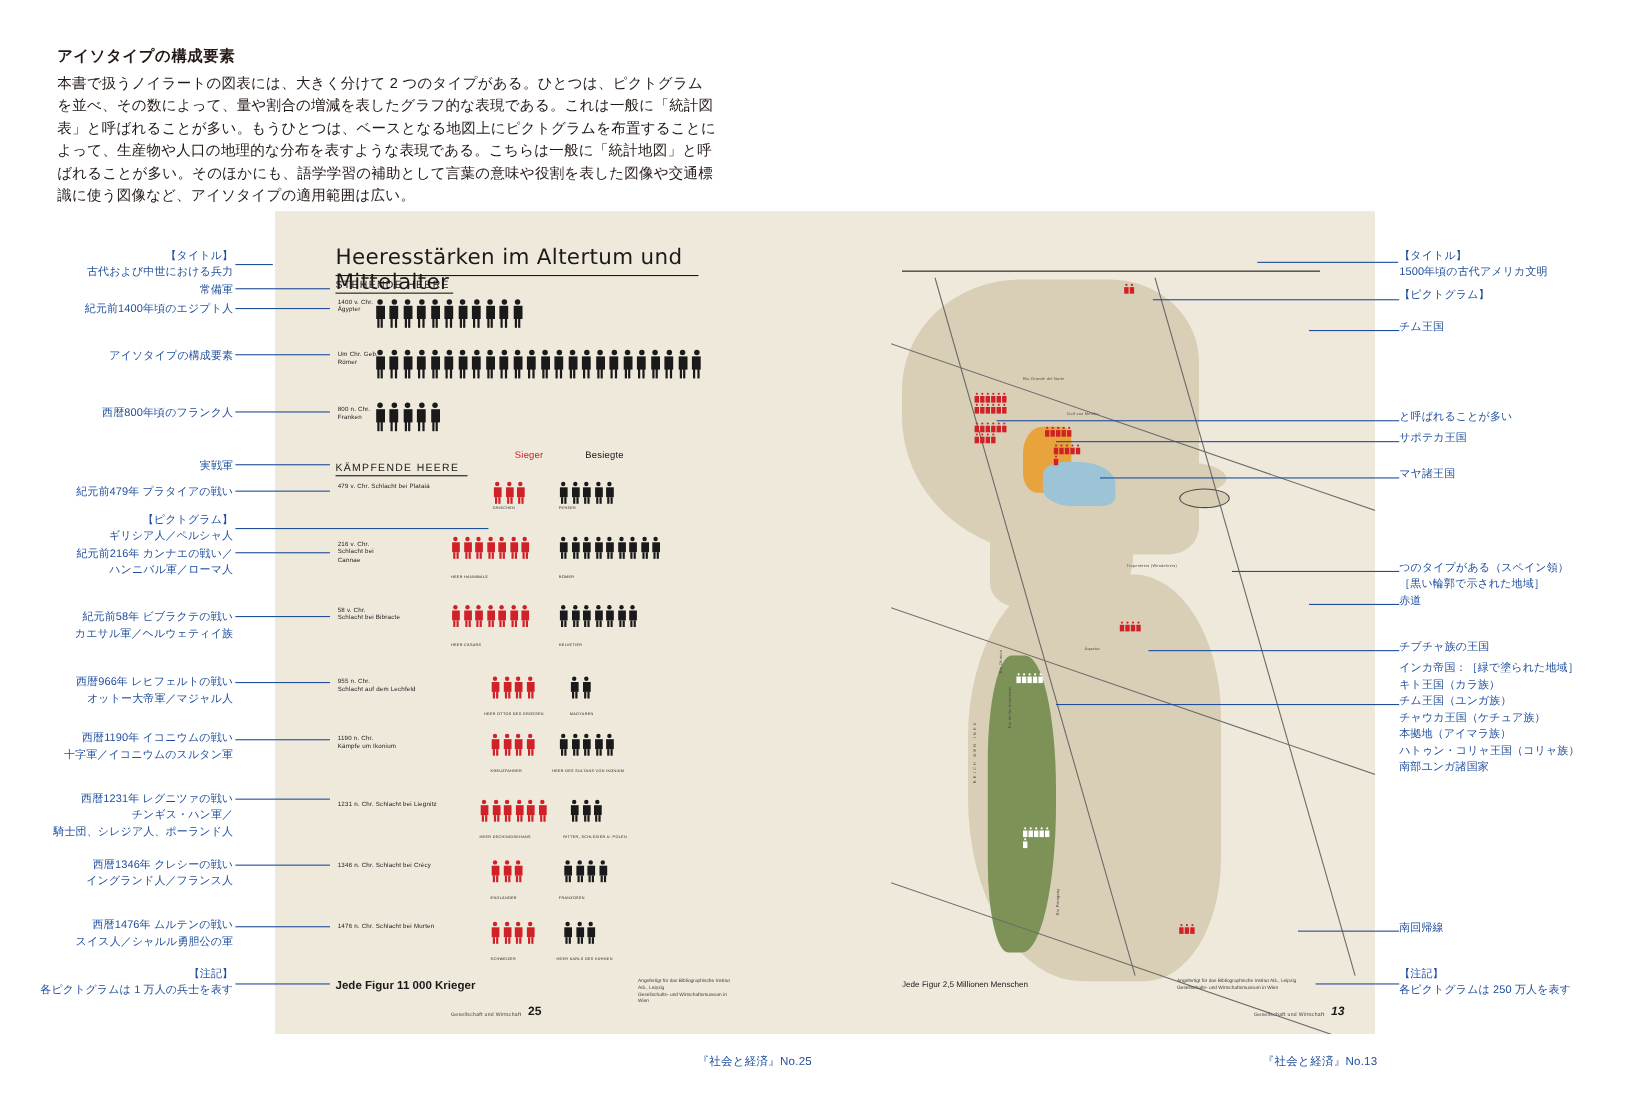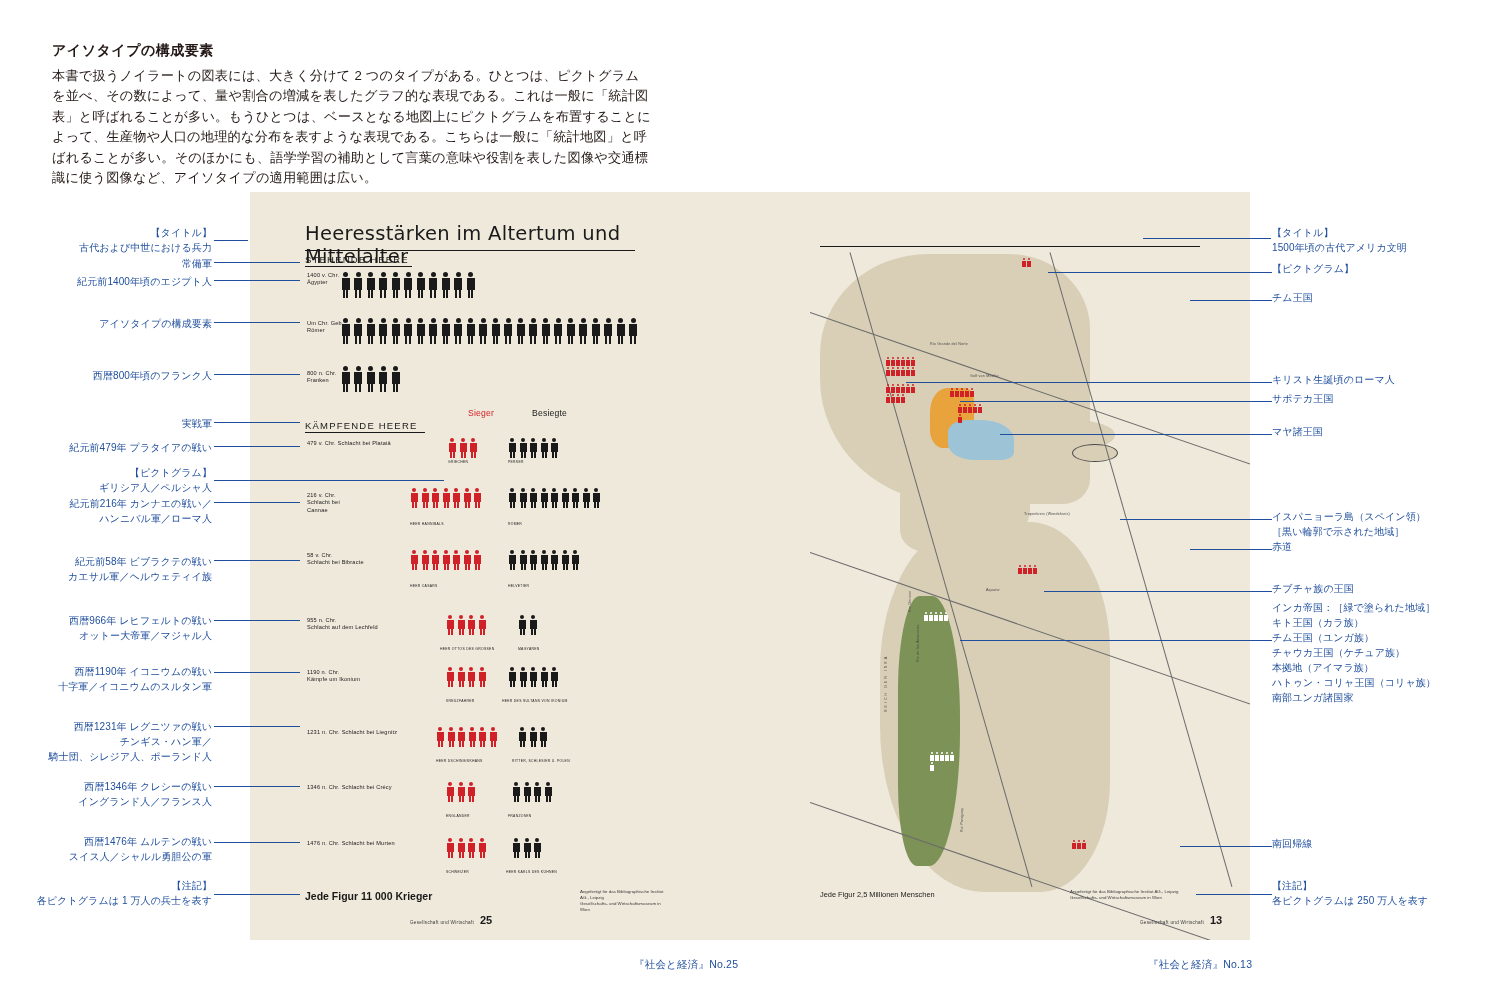--- a/index.html
+++ b/index.html
@@ -1182,21 +1182,21 @@
       <div class="maplbl" style="left:176px;top:396px;">Äquator</div>
       <div class="maplbl vert" style="left:106px;top:470px;">Rio de las Amazonas</div>
       <div class="maplbl vert" style="left:98px;top:420px;">Rio Orinoco</div>
       <div class="maplbl vert" style="left:150px;top:640px;">Rio Paraguay</div>
       <div class="maplbl vert" style="left:74px;top:520px;letter-spacing:2px;">REICH DER INKA</div>
 
       <div class="foot-note" style="left:10px;top:698px;font-size:7.4px;font-weight:normal;">Jede Figur 2,5 Millionen Menschen</div>
       <div class="credit" style="left:260px;top:697px;">Angefertigt für das Bibliographische Institut AG., Leipzig
 Gesellschafts- und Wirtschaftsmuseum in Wien</div>
       <div class="plate-foot" style="left:330px;top:728px;">Gesellschaft und Wirtschaft</div>
-      <div class="pagenum" style="left:400px;top:722px;">13</div>
+      <div class="pagenum" style="left:400px;top:722px;font-style:italic;">13</div>
     </div>
   </div>
 
   <div class="anno r" style="right:1290px;top:225px;width:200px;">【タイトル】
 古代および中世における兵力</div>
   <div class="leader" style="left:214px;top:240px;width:34px;"></div>
 
   <div class="anno r" style="right:1290px;top:256px;width:200px;">常備軍</div>
   <div class="leader" style="left:214px;top:262px;width:86px;"></div>
 
@@ -1255,30 +1255,30 @@
   <div class="anno l" style="left:1272px;top:225px;width:220px;">【タイトル】
 1500年頃の古代アメリカ文明</div>
   <div class="leader" style="left:1143px;top:238px;width:128px;"></div>
 
   <div class="anno l" style="left:1272px;top:261px;width:220px;">【ピクトグラム】</div>
   <div class="leader" style="left:1048px;top:272px;width:224px;"></div>
 
   <div class="anno l" style="left:1272px;top:290px;width:220px;">チム王国</div>
   <div class="leader" style="left:1190px;top:300px;width:82px;"></div>
 
-  <div class="anno l" style="left:1272px;top:372px;width:220px;">キリスト生誕頃のローマ人</div>
+  <div class="anno l" style="left:1272px;top:372px;width:220px;">と呼ばれることが多い</div>
   <div class="leader" style="left:906px;top:382px;width:366px;"></div>
 
   <div class="anno l" style="left:1272px;top:391px;width:220px;">サポテカ王国</div>
   <div class="leader" style="left:960px;top:401px;width:312px;"></div>
 
   <div class="anno l" style="left:1272px;top:424px;width:220px;">マヤ諸王国</div>
   <div class="leader" style="left:1000px;top:434px;width:272px;"></div>
 
-  <div class="anno l" style="left:1272px;top:509px;width:230px;">イスパニョーラ島（スペイン領）
+  <div class="anno l" style="left:1272px;top:509px;width:230px;">つのタイプがある（スペイン領）
 ［黒い輪郭で示された地域］</div>
   <div class="leader" style="left:1120px;top:519px;width:152px;"></div>
 
   <div class="anno l" style="left:1272px;top:539px;width:220px;">赤道</div>
   <div class="leader" style="left:1190px;top:549px;width:82px;"></div>
 
   <div class="anno l" style="left:1272px;top:581px;width:220px;">チブチャ族の王国</div>
   <div class="leader" style="left:1044px;top:591px;width:228px;"></div>
 
   <div class="anno l" style="left:1272px;top:600px;width:230px;">インカ帝国：［緑で塗られた地域］

